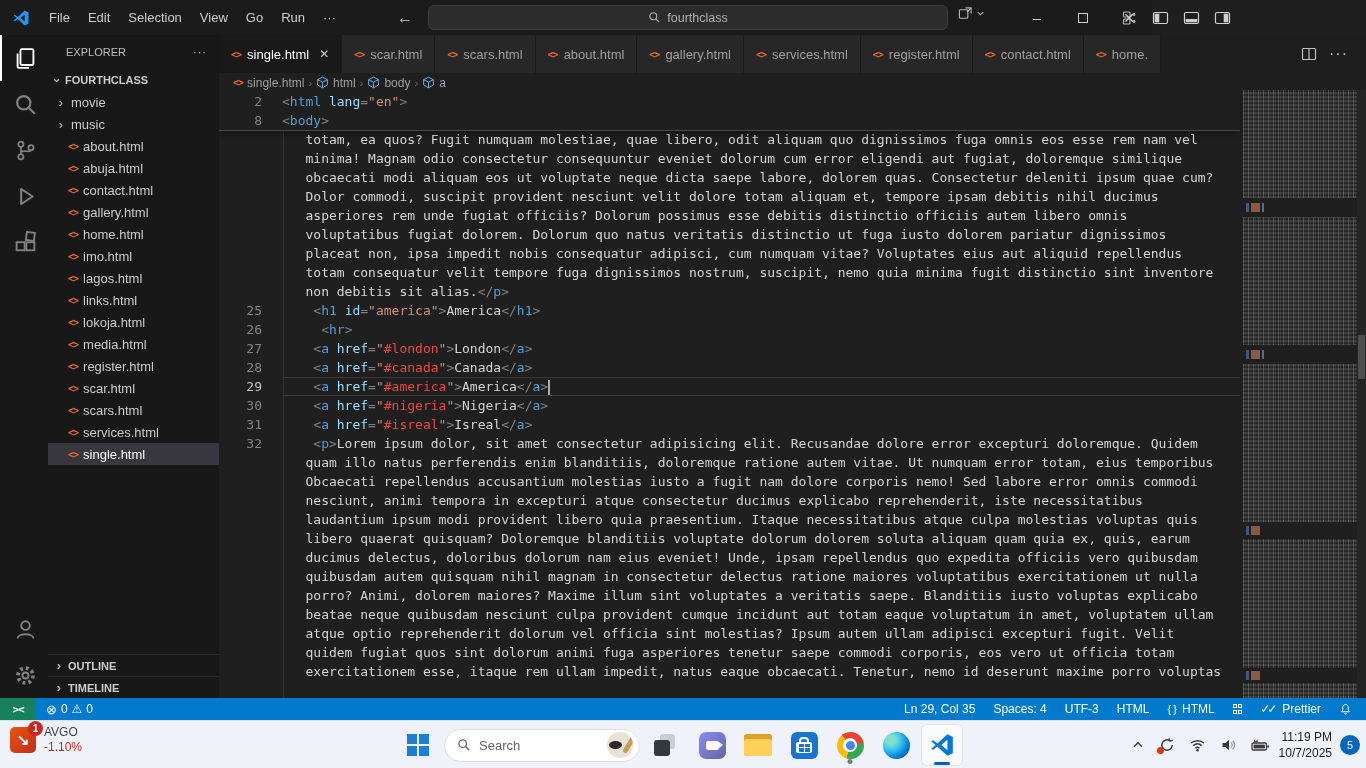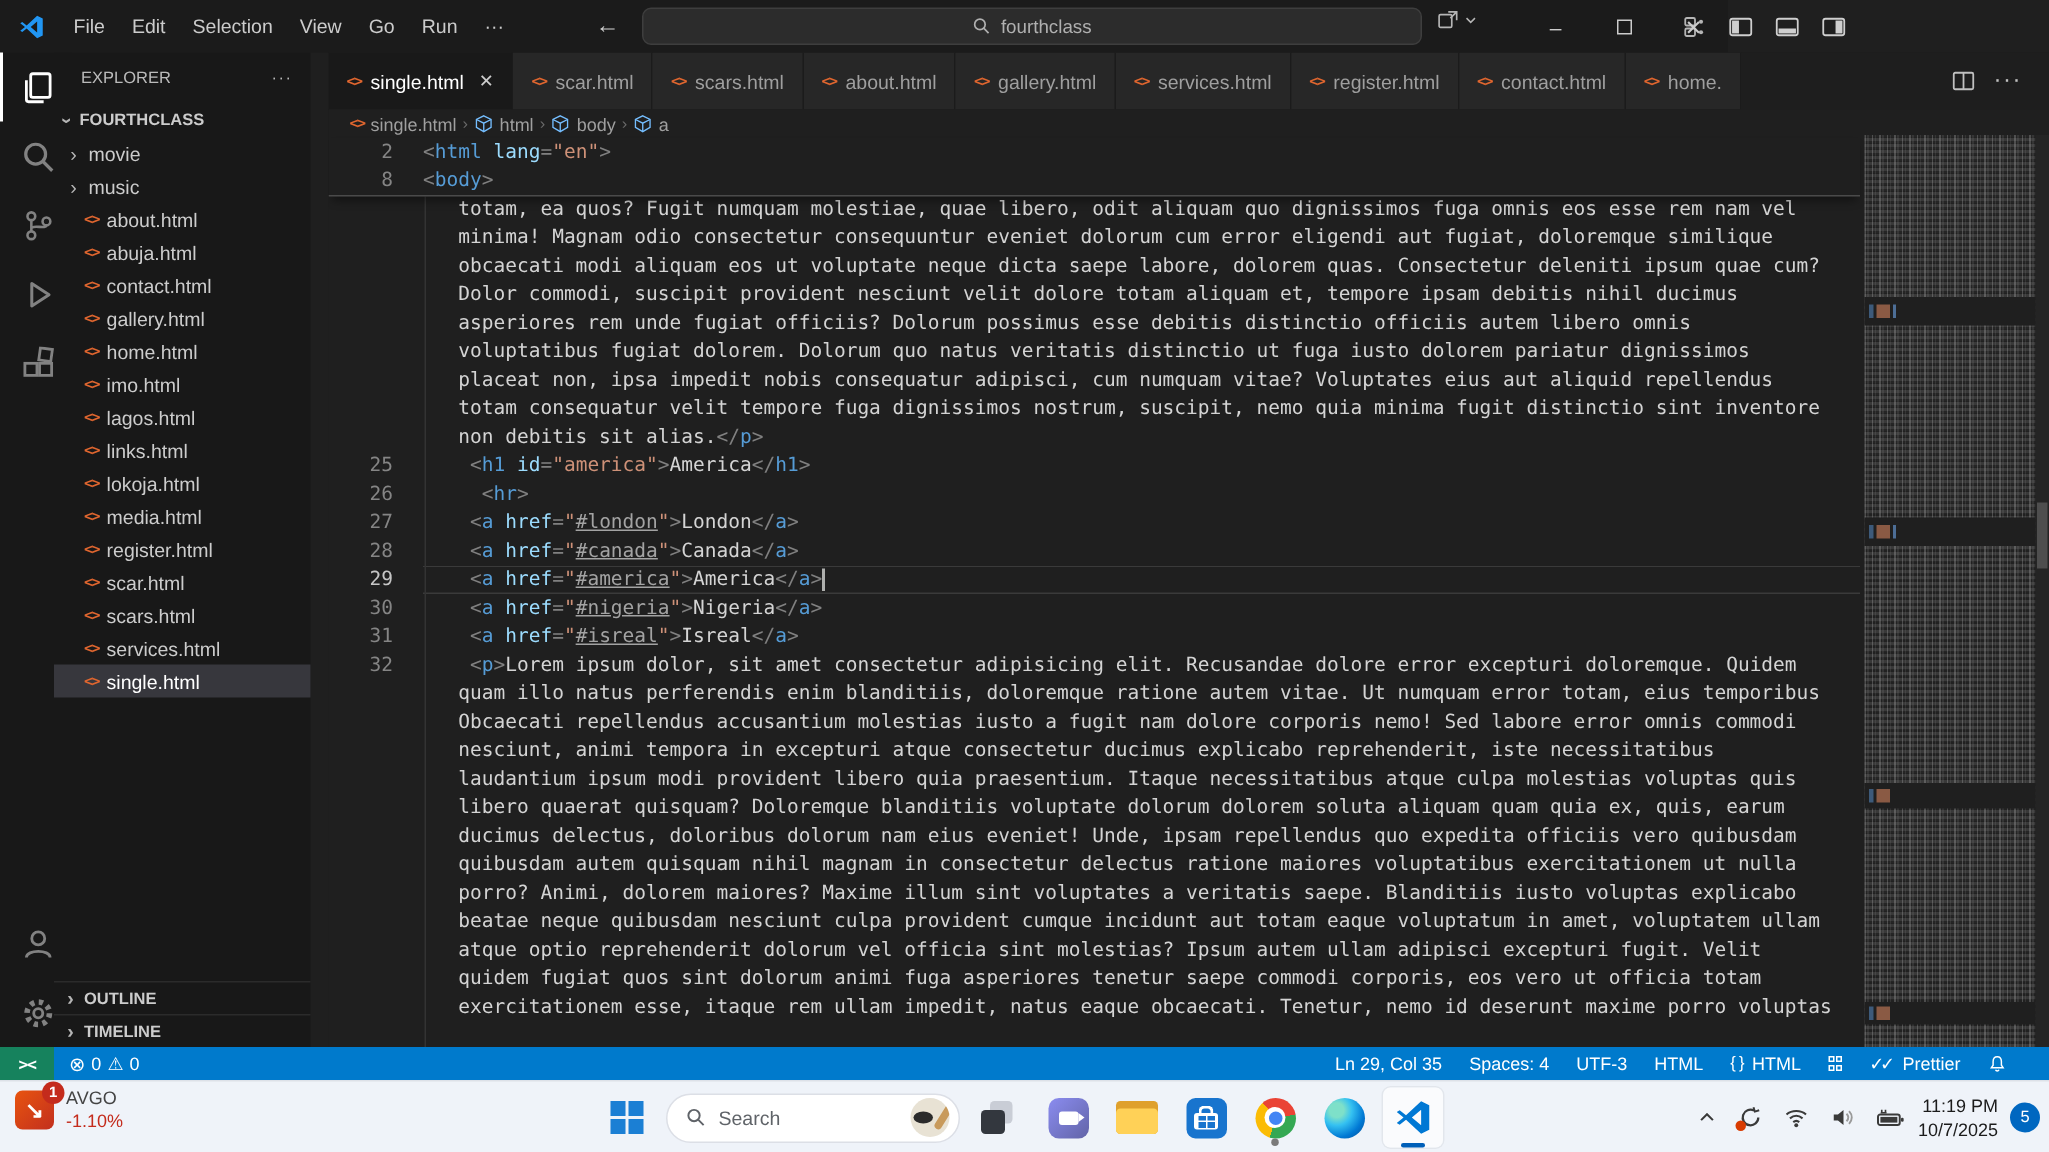--- a/index.html
+++ b/index.html
@@ -24,21 +24,21 @@
   .max-box { width:10px; height:10px; border:1px solid #cccccc; display:inline-block; }
 
   
   #activitybar { position:absolute; left:0; top:35px; width:48px; height:663px; background:#181818;
                  display:flex; flex-direction:column; align-items:center; }
   .act-item { width:48px; height:46px; display:flex; align-items:center; justify-content:center; color:#828282; border-left:2px solid transparent; }
   .act-item.active { color:#ffffff; border-left:2px solid #ffffff; }
   .act-spacer { flex:1; }
 
   
-  #sidebar { position:absolute; left:36px; top:35px; width:171px; height:663px; background:#181818; color:#cccccc; }
+  #sidebar { position:absolute; left:48px; top:35px; width:171px; height:663px; background:#181818; color:#cccccc; }
   #explorer-header { height:34px; display:flex; align-items:center; justify-content:space-between;
                      padding:0 12px 0 18px; font-size:11px; color:#bbbbbb; }
   #explorer-root { height:22px; display:flex; align-items:center; font-size:11px; font-weight:bold; padding-left:4px; gap:3px; }
   .tree-row { height:22px; display:flex; align-items:center; font-size:13px; gap:5px; padding-left:20px; cursor:default; white-space:nowrap; }
   .tree-row.folder { padding-left:8px; }
   .tree-row.selected { background:#37373d; color:#ffffff; }
   .chev { color:#b5b5b5; font-size:13px; width:10px; display:inline-flex; justify-content:center; }
   .chev.down { transform:rotate(90deg); }
   .fi { color:#e0662f; font-weight:bold; font-size:10px; letter-spacing:-1px;
         font-family:"DejaVu Sans Mono", monospace; }
@@ -60,21 +60,21 @@
                  display:flex; align-items:center; gap:4px; padding-left:14px; font-size:12px; color:#9f9f9f; }
   .crumb { display:flex; align-items:center; gap:4px; }
   .crumb-sep { color:#6a6a6a; font-size:11px; }
   .code-line { height:19px; display:flex; font-family:"DejaVu Sans Mono", monospace; font-size:13px; line-height:19px; white-space:pre; }
   .ln { width:43px; margin-right:20px; text-align:right; color:#858585; flex:0 0 auto; }
   .code-line.current .ln { color:#c6c6c6; }
   .code-line.current .code-content { box-shadow:0 1px 0 #3a3a3a inset, 0 -1px 0 #3a3a3a inset; }
   .code-content { flex:1; }
   .tk-p { color:#808080; } .tk-t { color:#569cd6; } .tk-a { color:#9cdcfe; }
   .tk-s { color:#ce9178; } .tk-x { color:#d4d4d4; }
-  .tk-l { color:#a3a3a3; text-decoration:underline; }
+  .tk-l { color:#ef4444; }
   #sticky { position:absolute; left:0; top:57px; width:1021px; background:#1f1f1f; z-index:3;
             border-bottom:1px solid #4a4a4a; box-shadow:0 4px 6px -2px rgba(0,0,0,.45); }
   #code-lines { position:absolute; left:0; top:95px; width:1021px; }
   #indent-guide { position:absolute; left:64px; top:95px; height:568px; width:1px; background:#333333; z-index:1; }
   .cursor { display:inline-block; width:1.5px; height:15px; background:#aeafad; vertical-align:middle; }
 
   
   #minimap { position:absolute; left:1024px; top:55px; width:114px; height:608px; background-color:#252525;
     background-image:
       repeating-linear-gradient(90deg, rgba(190,190,190,.28) 0 1px, transparent 1px 2px, rgba(140,140,140,.16) 2px 3px, transparent 3px 5px),
@@ -85,21 +85,21 @@
   .mm-mark-s { width:3px; height:9px; background:#3d5a7a; }
   #editor-scrollbar { position:absolute; left:1138px; top:55px; width:9px; height:608px; background:#242424; }
   #editor-scroll-thumb { position:absolute; left:1px; top:245px; width:7px; height:44px; background:rgba(130,130,130,.45); }
 
   
   #statusbar { position:absolute; left:0; top:698px; width:1366px; height:22px; background:#007acc;
                color:#ffffff; font-size:12px; display:flex; align-items:center; }
   #remote-indicator { width:36px; height:22px; background:#16825d; display:flex; align-items:center; justify-content:center;
                       font-family:"DejaVu Sans Mono", monospace; font-size:11px; font-weight:bold; letter-spacing:-1px; }
   #problems { display:flex; align-items:center; gap:4px; margin-left:10px; }
-  #status-right { margin-left:auto; display:flex; align-items:center; gap:18px; padding-right:28px; }
+  #status-right { margin-left:auto; display:flex; align-items:center; gap:18px; padding-right:14px; }
   .status-item { display:flex; align-items:center; gap:5px; }
 
   
   #taskbar { position:absolute; left:0; top:720px; width:1366px; height:48px; background:#eff3f9;
              border-top:1px solid #dde1e8; color:#1b1b1b; }
   #widget-stock { position:absolute; left:10px; top:4px; display:flex; align-items:center; gap:8px; }
   #stock-icon { position:relative; width:26px; height:26px; border-radius:5px;
                 background:linear-gradient(135deg,#e8540f,#c22f1e); color:#ffffff; display:flex;
                 align-items:center; justify-content:center; font-size:15px; font-weight:bold; }
   #stock-badge { position:absolute; top:-6px; right:-7px; width:15px; height:15px; border-radius:50%;

